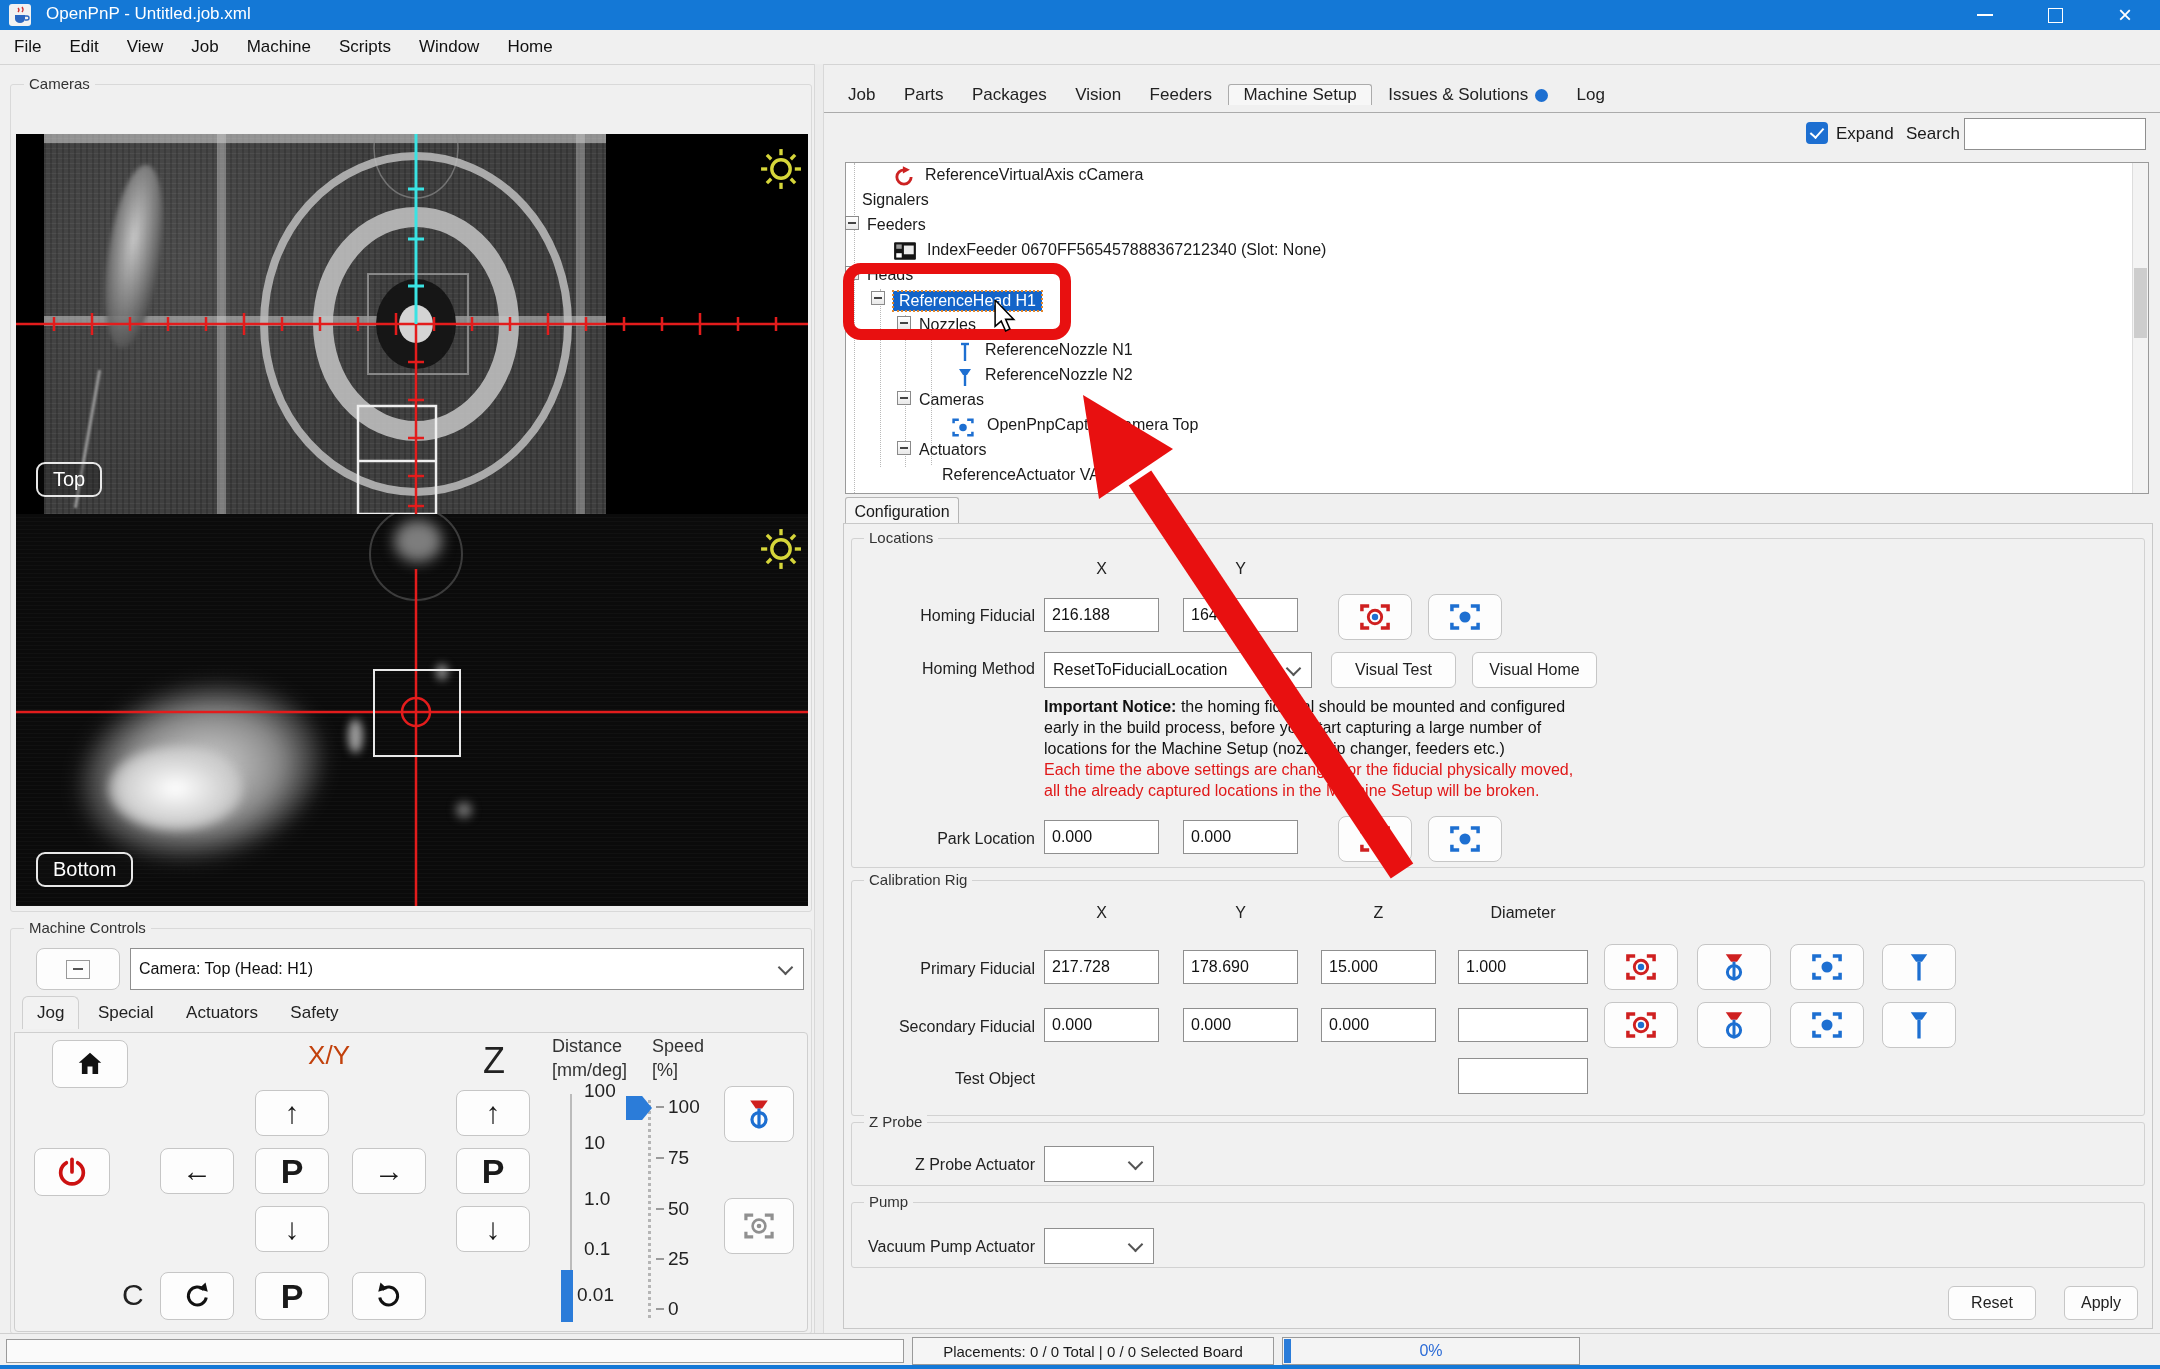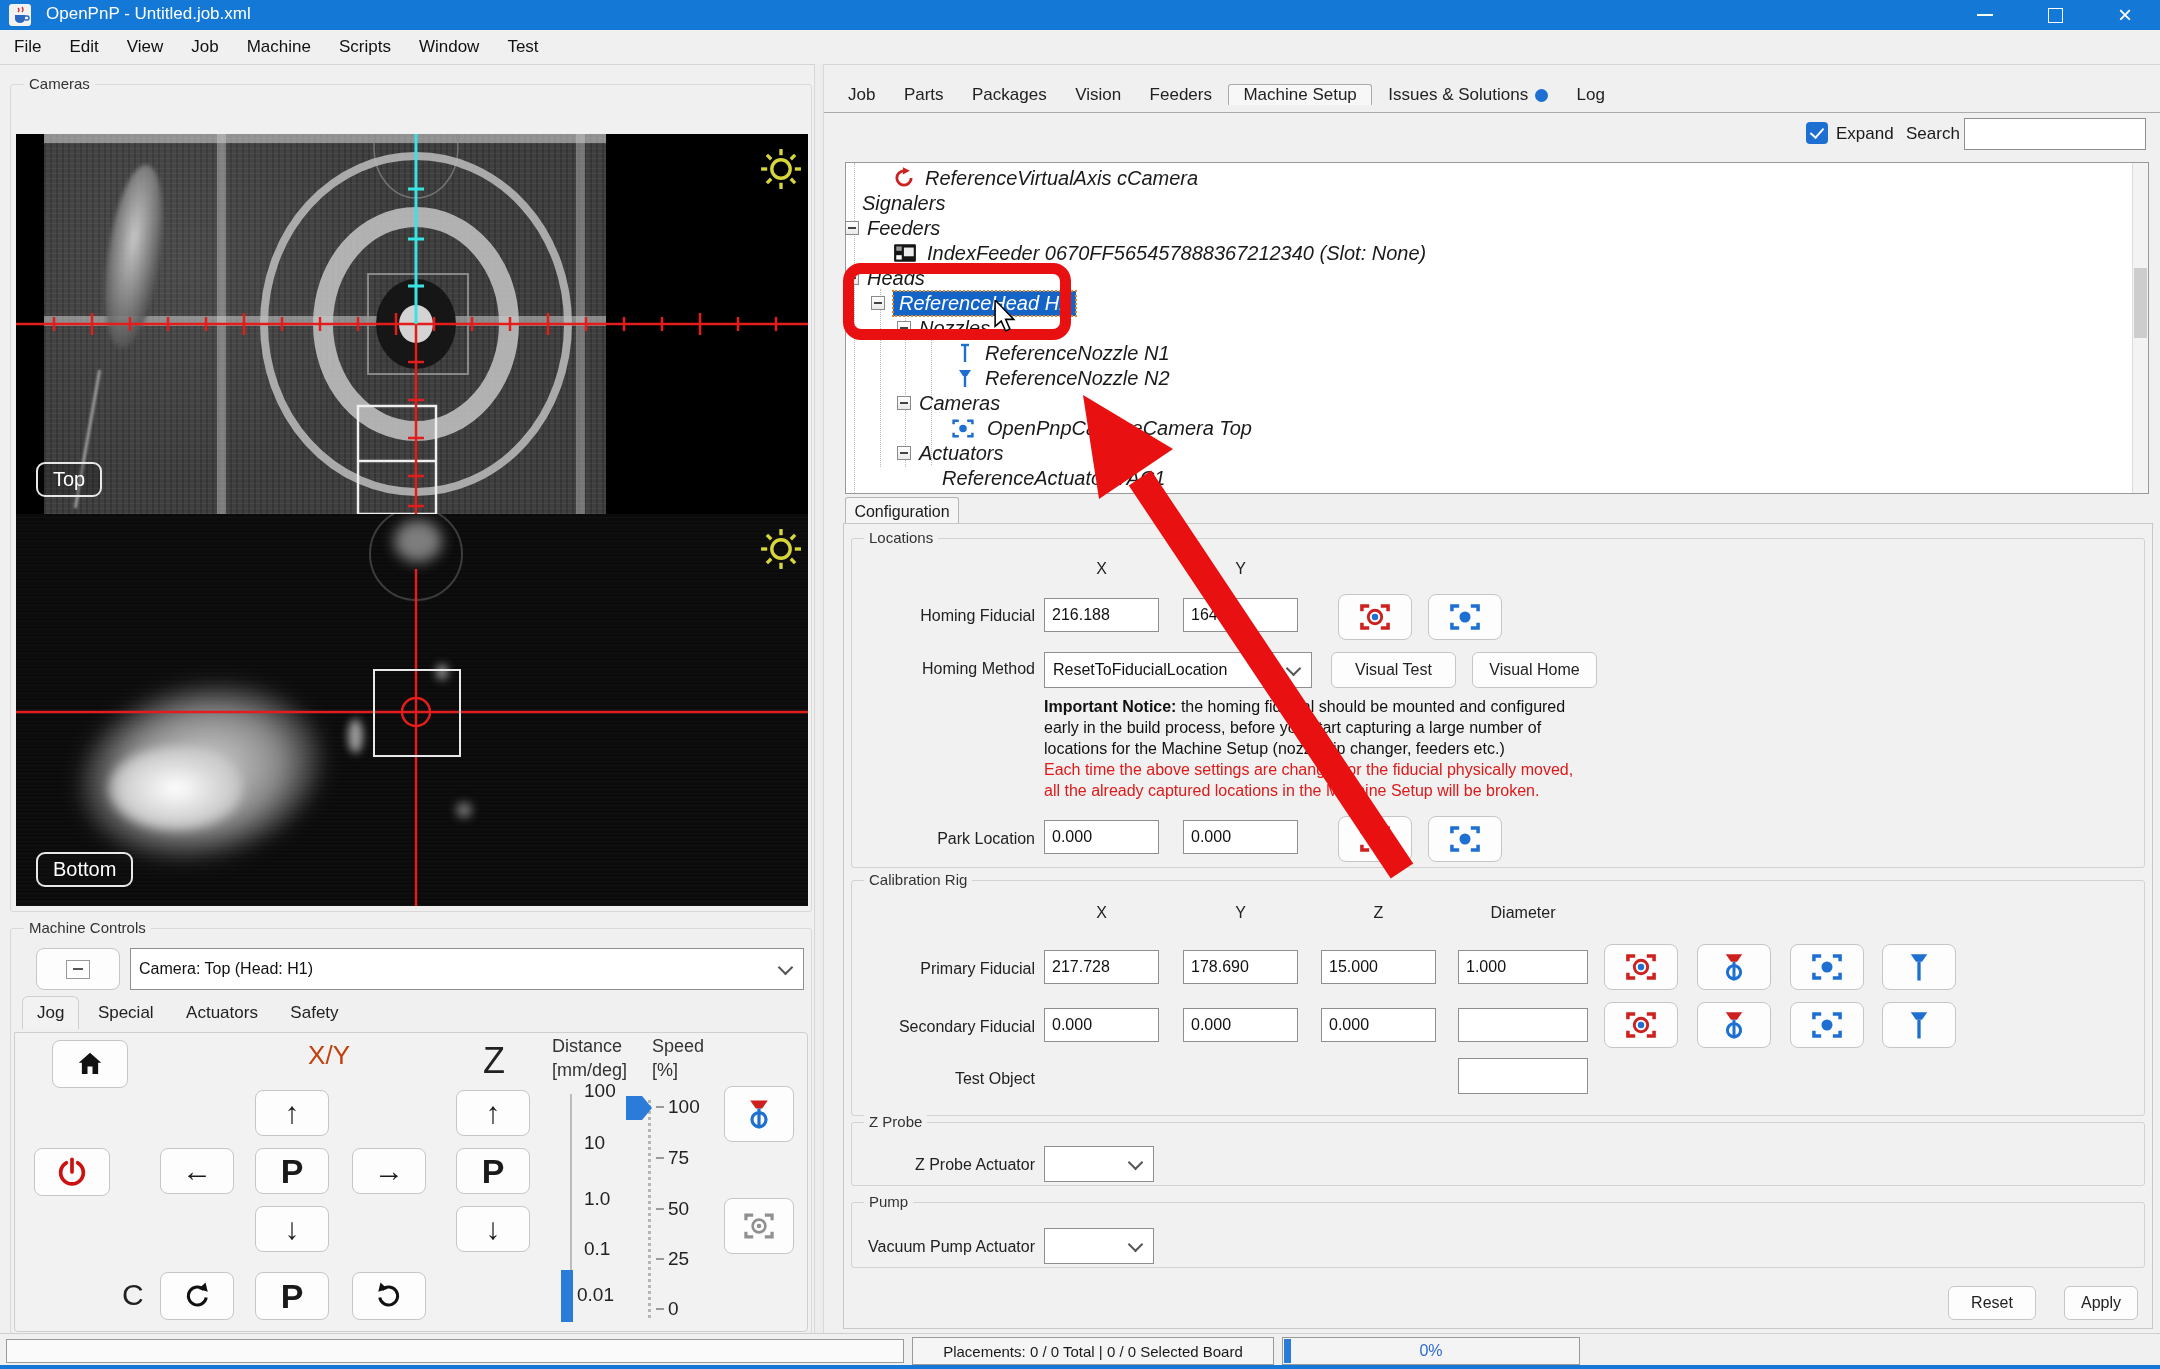--- a/index.html
+++ b/index.html
@@ -28,21 +28,21 @@
         transform:rotate(45deg);margin:-4px 4px 0 8px;flex:none;}
   .rlabel{font-size:16px;color:#222;text-align:right;}
   .hdr{font-size:16px;color:#222;text-align:center;}
   
   .rtab{display:inline-flex;align-items:center;padding:7px 12px;font-size:17px;color:#222;}
   .rtab.active{background:#f7f7f7;border:1px solid #ababab;border-bottom:none;border-radius:3px 3px 0 0;
                padding:0 14px;margin-top:-4px;}
   .bluedot{width:13px;height:13px;border-radius:50%;background:#1d6fd1;margin-left:7px;}
   
   #tree{left:845px;top:162px;width:1304px;height:332px;background:#fff;border:1px solid #9a9a9a;box-sizing:border-box;}
-  .trow{position:absolute;height:24px;display:flex;align-items:center;font-size:20px;color:#1a1a1a;white-space:nowrap;font-style:italic;}
+  .trow{position:absolute;height:24px;display:flex;align-items:flex-start;font-size:16px;color:#1a1a1a;white-space:nowrap;}
   .expander{width:14px;height:14px;border:1px solid #8a8a8a;background:linear-gradient(#fff,#e9e9e9);
             position:relative;flex:none;box-sizing:border-box;}
   .expander:after{content:"";position:absolute;left:2px;right:2px;top:5px;height:2px;background:#444;}
   .selrow{background:#1464c8;color:#fff;padding:1px 6px;outline:2px dotted #e0872e;outline-offset:-1px;}
   .dotline{border-left:1px dotted #b9b9b9;}
   
   .jtab{display:inline-block;padding:6px 14px;font-size:17px;color:#222;}
   .jtab.active{background:#f2f2f2;border:1px solid #cfcfcf;border-bottom:none;border-radius:6px 6px 0 0;}
   
   .camview{background:#000;overflow:hidden;}
@@ -78,21 +78,21 @@
   </div>
 
   <div class="abs" id="menubar">
     <span class="menuitem">File</span>
     <span class="menuitem">Edit</span>
     <span class="menuitem">View</span>
     <span class="menuitem">Job</span>
     <span class="menuitem">Machine</span>
     <span class="menuitem">Scripts</span>
     <span class="menuitem">Window</span>
-    <span class="menuitem">Test</span>
+    <span class="menuitem">Home</span>
   </div>
 
   <div class="abs group" style="left:10px;top:84px;width:800px;height:826px"></div>
   <span class="abs grouplabel" style="left:24px;top:76px">Cameras</span>
 
 
   <div class="abs camview" style="left:16px;top:134px;width:792px;height:380px">
     <div class="abs" style="left:28px;top:0;width:562px;height:380px;background-color:#3f3f3f;
       background-image:radial-gradient(circle at 25% 35%, rgba(255,255,255,0.07), transparent 45%),
       repeating-linear-gradient(90deg, rgba(0,0,0,0.16) 0 2px, transparent 2px 6px),

